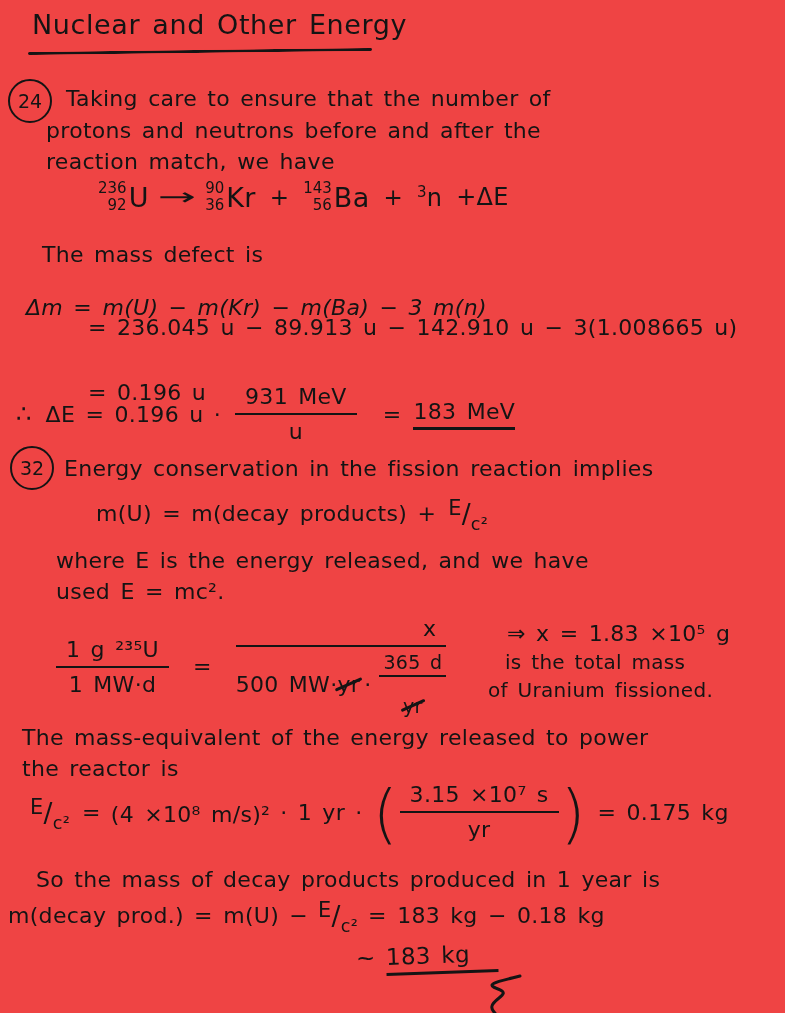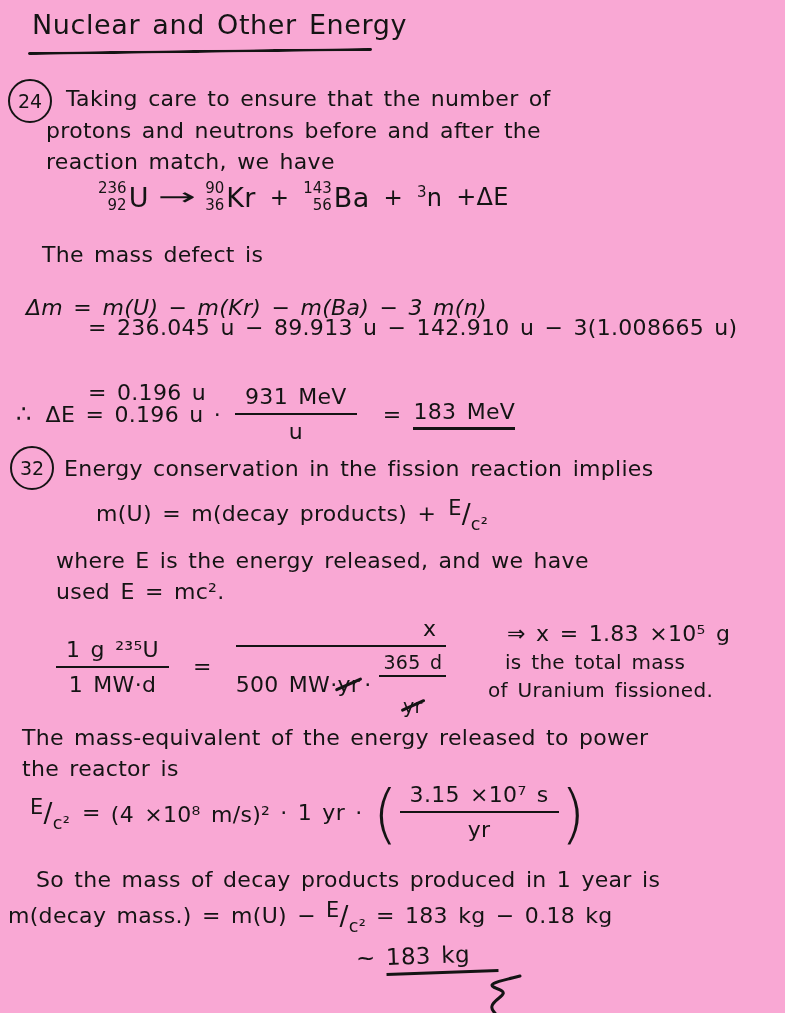--- a/index.html
+++ b/index.html
@@ -1,18 +1,18 @@
 <!DOCTYPE html>
 <html><head>
 <meta charset="utf-8">
 <style>
   html,body { margin:0; padding:0; background:#e8e8e8; }
   .sheet {
     position:relative; width:785px; height:1013px; margin:0 auto;
-    background:#f9a8d4; color:#141414;
+    background:#ef4444; color:#141414;
     font-family:"DejaVu Sans", sans-serif;
     overflow:hidden; letter-spacing:0.3px; word-spacing:3px;
   }
   .hw { position:absolute; white-space:nowrap; font-size:22px; line-height:1.25; }
   .sm { font-size:20px; }
   .title { font-size:27px; letter-spacing:0.6px; }
   .title-underline { position:absolute; height:0; border-top:3px solid #141414; transform:rotate(-0.7deg); border-radius:2px; }
   .badge {
     position:absolute; width:40px; height:40px; border:2.5px solid #141414; border-radius:50%;
     display:flex; align-items:center; justify-content:center; font-size:19px; letter-spacing:0;
@@ -144,25 +144,26 @@
     <span class="frac">
       <span class="fden">(4 ×10⁸ m/s)²</span>
     </span>
     <span style="margin:0 10px;">· 1 yr ·</span>
     <span class="bigparen">(</span>
     <span class="frac" style="margin:0 2px;">
       <span class="fnum">3.15 ×10⁷ s</span>
       <span class="fden">yr</span>
     </span>
     <span class="bigparen">)</span>
+    <span style="margin-left:12px;">=  0.175 kg</span>
   </div>
 
   <div class="hw" style="left:36px; top:866px;">So the mass of decay products produced in 1 year is</div>
   <div class="eqrow" style="left:8px; top:900px; font-size:22px;">
-    <span>m(decay mass.)  =  m(U)  −</span>
+    <span>m(decay prod.)  =  m(U)  −</span>
     <span class="ec2" style="margin:0 10px;">
       <span class="up">E</span><span class="sl">/</span><span class="dn">c²</span>
     </span>
     <span>=  183 kg − 0.18 kg</span>
   </div>
 
   <div class="eqrow" style="left:356px; top:942px; font-size:23px;">
     <span style="margin-right:10px;">~</span>
     <span class="u-line" style="padding-right:28px; transform:rotate(-2deg);">183 kg</span>
   </div>

